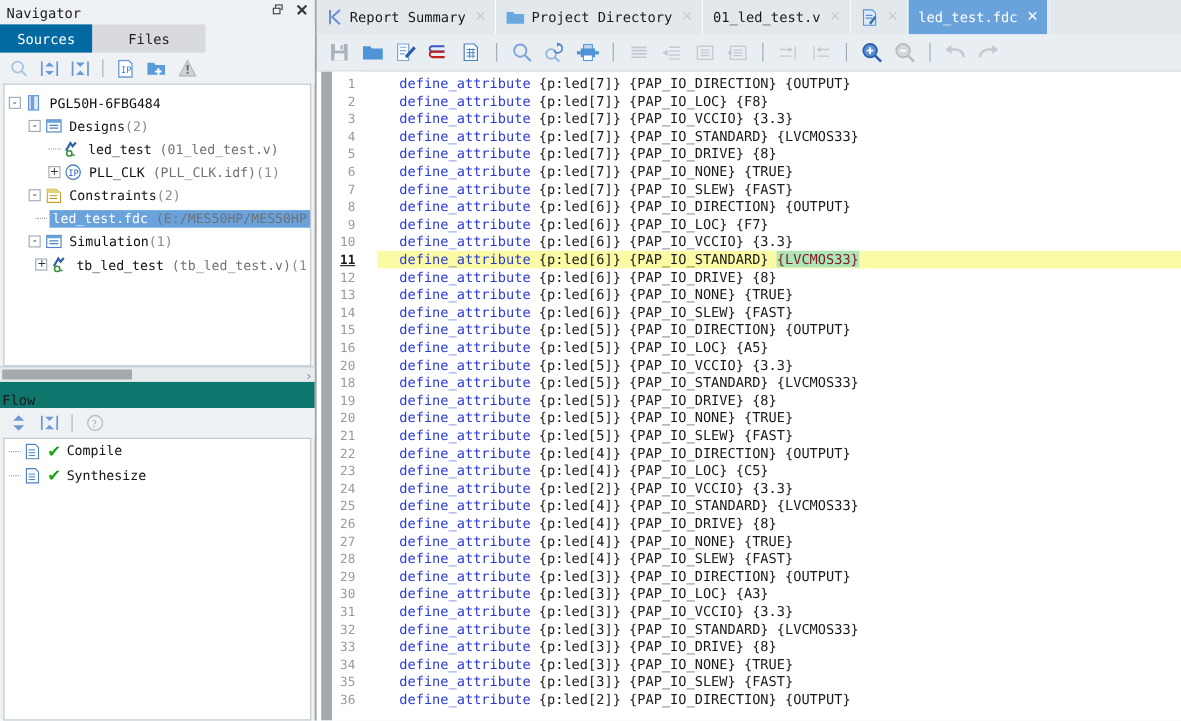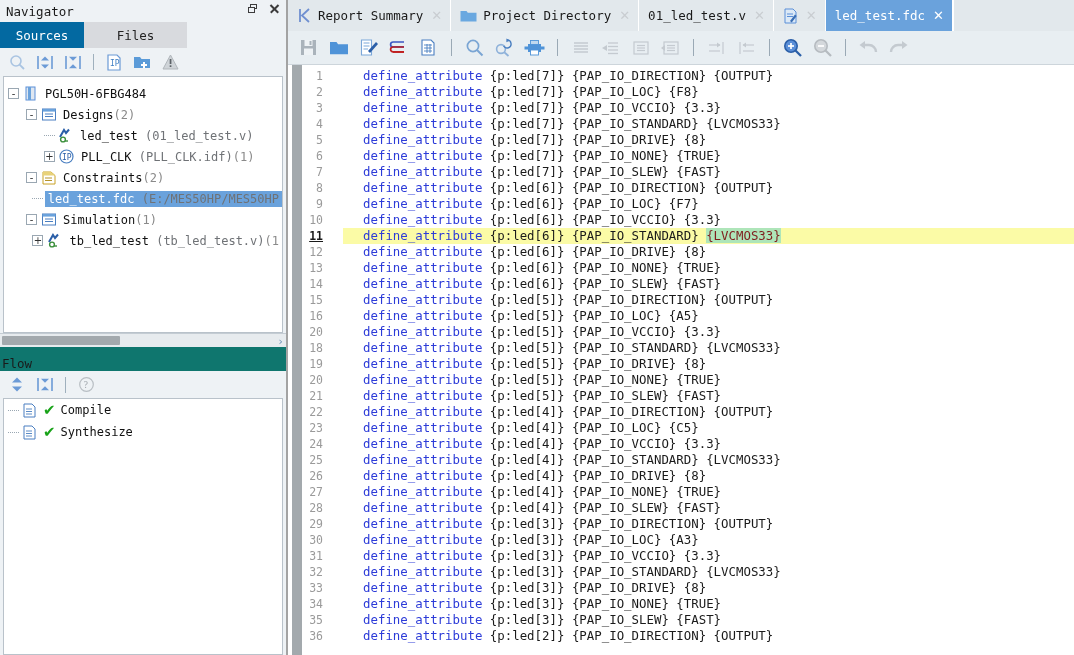--- a/index.html
+++ b/index.html
@@ -632,21 +632,21 @@
           <div class="cline"><span class="kw">define_attribute</span><span> {p:led[6]} {PAP_IO_SLEW} {FAST}</span></div>
           <div class="cline"><span class="kw">define_attribute</span><span> {p:led[5]} {PAP_IO_DIRECTION} {OUTPUT}</span></div>
           <div class="cline"><span class="kw">define_attribute</span><span> {p:led[5]} {PAP_IO_LOC} {A5}</span></div>
           <div class="cline"><span class="kw">define_attribute</span><span> {p:led[5]} {PAP_IO_VCCIO} {3.3}</span></div>
           <div class="cline"><span class="kw">define_attribute</span><span> {p:led[5]} {PAP_IO_STANDARD} {LVCMOS33}</span></div>
           <div class="cline"><span class="kw">define_attribute</span><span> {p:led[5]} {PAP_IO_DRIVE} {8}</span></div>
           <div class="cline"><span class="kw">define_attribute</span><span> {p:led[5]} {PAP_IO_NONE} {TRUE}</span></div>
           <div class="cline"><span class="kw">define_attribute</span><span> {p:led[5]} {PAP_IO_SLEW} {FAST}</span></div>
           <div class="cline"><span class="kw">define_attribute</span><span> {p:led[4]} {PAP_IO_DIRECTION} {OUTPUT}</span></div>
           <div class="cline"><span class="kw">define_attribute</span><span> {p:led[4]} {PAP_IO_LOC} {C5}</span></div>
-          <div class="cline"><span class="kw">define_attribute</span><span> {p:led[4]} {PAP_IO_VCCIO} {3.3}</span></div>
+          <div class="cline"><span class="kw">define_attribute</span><span> {p:led[2]} {PAP_IO_VCCIO} {3.3}</span></div>
           <div class="cline"><span class="kw">define_attribute</span><span> {p:led[4]} {PAP_IO_STANDARD} {LVCMOS33}</span></div>
           <div class="cline"><span class="kw">define_attribute</span><span> {p:led[4]} {PAP_IO_DRIVE} {8}</span></div>
           <div class="cline"><span class="kw">define_attribute</span><span> {p:led[4]} {PAP_IO_NONE} {TRUE}</span></div>
           <div class="cline"><span class="kw">define_attribute</span><span> {p:led[4]} {PAP_IO_SLEW} {FAST}</span></div>
           <div class="cline"><span class="kw">define_attribute</span><span> {p:led[3]} {PAP_IO_DIRECTION} {OUTPUT}</span></div>
           <div class="cline"><span class="kw">define_attribute</span><span> {p:led[3]} {PAP_IO_LOC} {A3}</span></div>
           <div class="cline"><span class="kw">define_attribute</span><span> {p:led[3]} {PAP_IO_VCCIO} {3.3}</span></div>
           <div class="cline"><span class="kw">define_attribute</span><span> {p:led[3]} {PAP_IO_STANDARD} {LVCMOS33}</span></div>
           <div class="cline"><span class="kw">define_attribute</span><span> {p:led[3]} {PAP_IO_DRIVE} {8}</span></div>
           <div class="cline"><span class="kw">define_attribute</span><span> {p:led[3]} {PAP_IO_NONE} {TRUE}</span></div>

